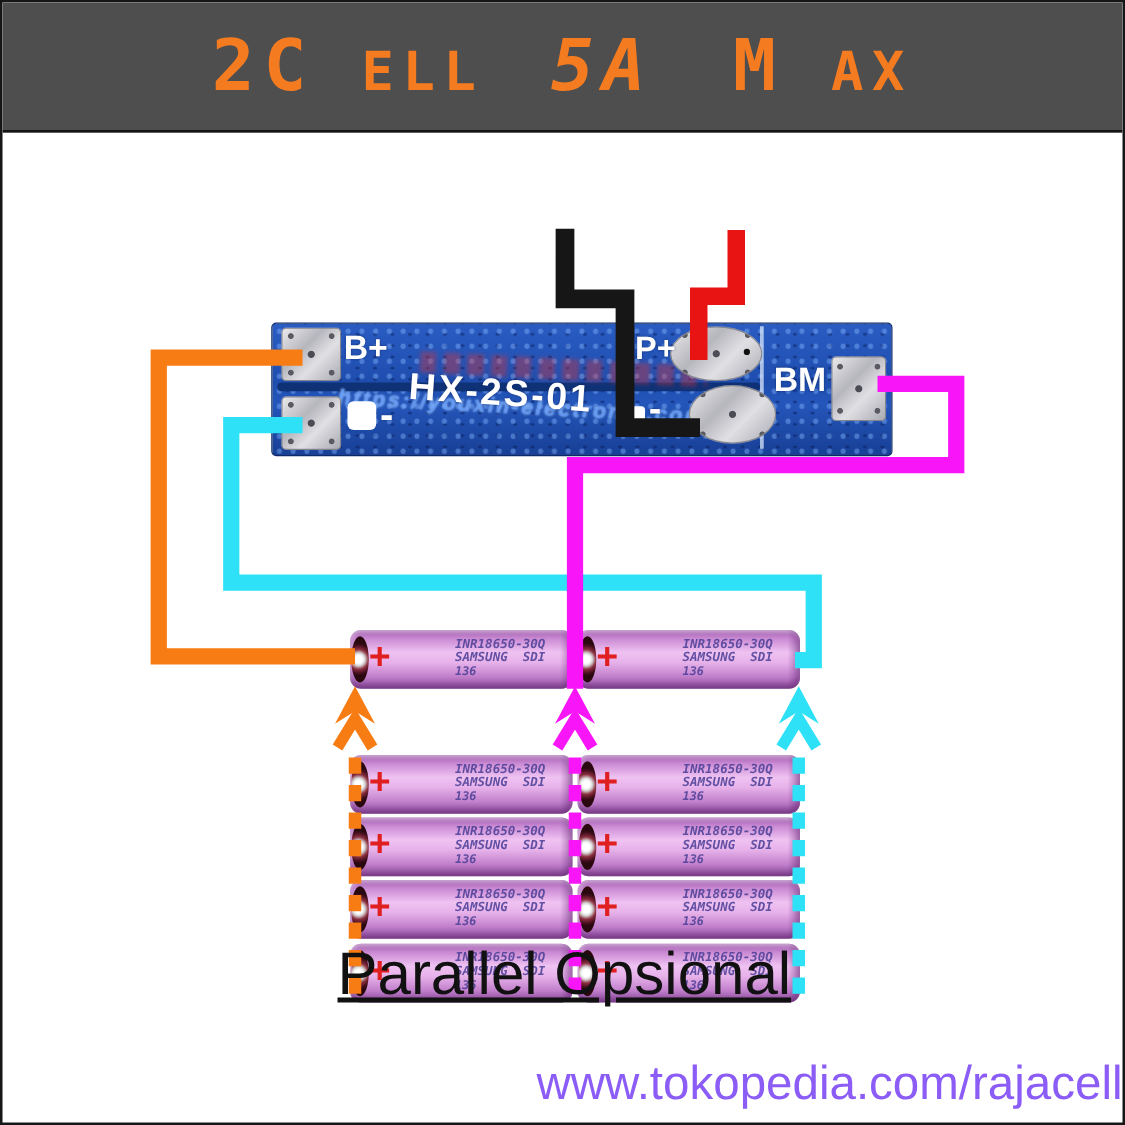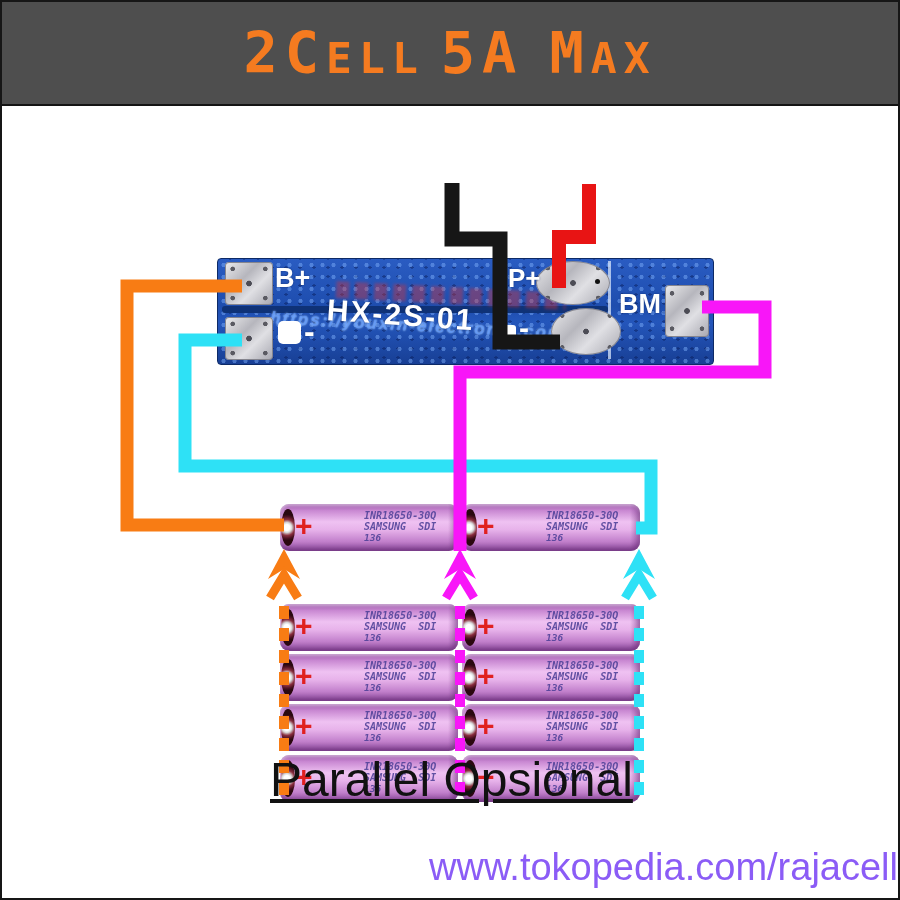--- a/index.html
+++ b/index.html
@@ -6,24 +6,24 @@
   .page{position:relative;width:900px;height:900px;box-sizing:border-box;
         border:2px solid #161616;background:#fff;overflow:hidden;
         font-family:"Liberation Sans",sans-serif;}
 
   
   .banner{position:absolute;left:0;top:0;width:100%;height:102px;
           background:#4e4e4e;border-bottom:2px solid #141414;}
   .banner-text{position:absolute;left:0;right:0;bottom:22px;
                display:flex;justify-content:center;align-items:baseline;
                color:#f57b20;font-family:"DejaVu Sans Mono",monospace;
-               font-weight:bold;line-height:1;white-space:pre;}
+               font-weight:bold;line-height:1;white-space:pre;gap:37px;}
   .bp-big{font-size:57px;letter-spacing:7px;}
   .bp-small{font-size:43px;letter-spacing:7px;}
-  .banner-text span:nth-of-type(3){margin-left:16px;}
+  .banner-text span:nth-of-type(3){margin-left:16px;font-style:italic;}
   .banner-text span:nth-of-type(4){margin-left:26px;}
 
   
   .balance{position:absolute;left:16px;top:110px;font-size:35px;color:#111;}
   .inout{position:absolute;left:374px;top:128px;font-size:42px;color:#111;}
   .parallel{position:absolute;left:268px;top:750px;font-size:48px;color:#111;z-index:60;text-decoration:underline;}
   .footer-url{position:absolute;left:0;right:0;top:844px;text-align:right;
               font-size:38px;color:#8b5cf6;z-index:60;}
 
   

